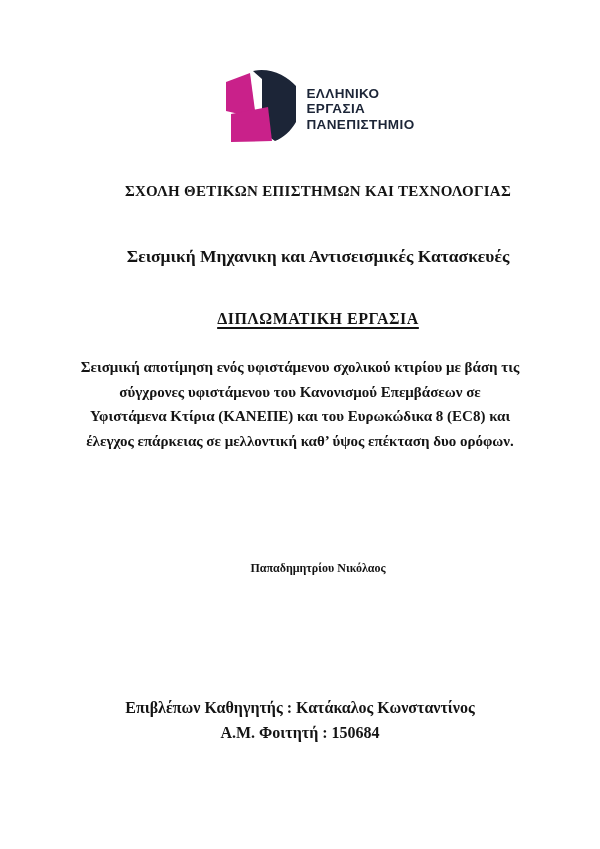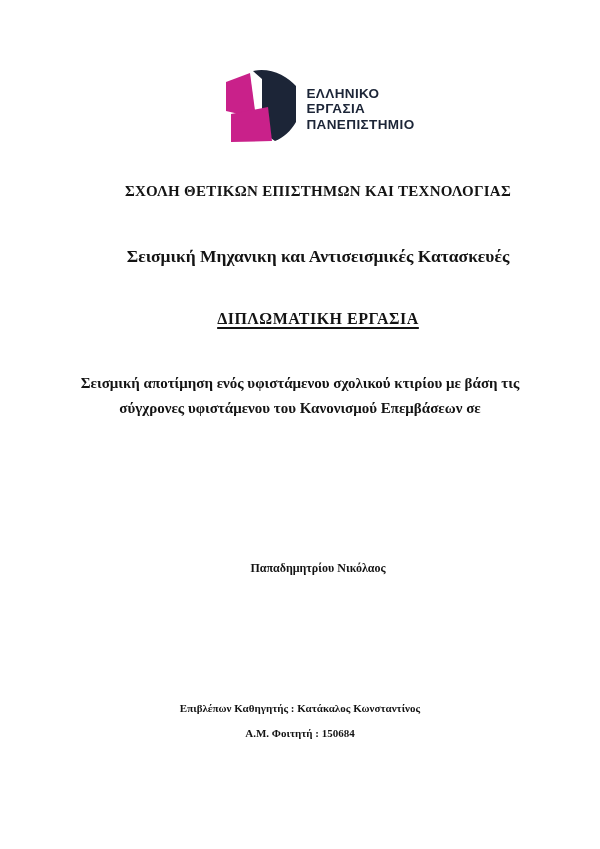--- a/index.html
+++ b/index.html
@@ -67,21 +67,21 @@
     letter-spacing: 0.5px;
   }
   .doctype-line .underlined {
     text-decoration: underline;
     text-decoration-thickness: 1.5px;
     text-underline-offset: 3px;
   }
   
   .thesis-title {
     position: absolute;
-    top: 371px;
+    top: 355px;
     left: 50px;
     width: 500px;
     text-align: center;
     font-weight: 700;
     font-size: 15px;
   }
   .thesis-title .title-line {
     line-height: 24.5px;
   }
   
@@ -90,21 +90,21 @@
     font-size: 12px;
   }
   
   .footer-block {
     position: absolute;
     top: 696px;
     left: 0;
     width: 100%;
     text-align: center;
     font-weight: 700;
-    font-size: 11px;
+    font-size: 16px;
   }
   .footer-block .footer-line {
     line-height: 24.5px;
   }
 </style>
 </head>
 <body>
 
 <div class="page">
 
@@ -130,20 +130,22 @@
 
   <div class="centered-line program-line">Σεισμική Μηχανικη και Αντισεισμικές Κατασκευές</div>
 
   <div class="centered-line doctype-line">
     <span class="underlined">ΔΙΠΛΩΜΑΤΙΚΗ ΕΡΓΑΣΙΑ</span>
   </div>
 
   <div class="thesis-title">
     <div class="title-line">Σεισμική αποτίμηση ενός υφιστάμενου σχολικού κτιρίου με βάση τις</div>
     <div class="title-line">σύγχρονες υφιστάμενου του Κανονισμού Επεμβάσεων σε</div>
+    <div class="title-line">Υφιστάμενα Κτίρια (ΚΑΝΕΠΕ) και του Ευρωκώδικα 8 (EC8) και</div>
+    <div class="title-line">έλεγχος επάρκειας σε μελλοντική καθ’ ύψος επέκταση δυο ορόφων.</div>
   </div>
 
   <div class="centered-line author-line">Παπαδημητρίου Νικόλαος</div>
 
   <div class="footer-block">
     <div class="footer-line">Επιβλέπων Καθηγητής : Κατάκαλος Κωνσταντίνος</div>
     <div class="footer-line">Α.Μ. Φοιτητή : 150684</div>
   </div>
 
 </div>

